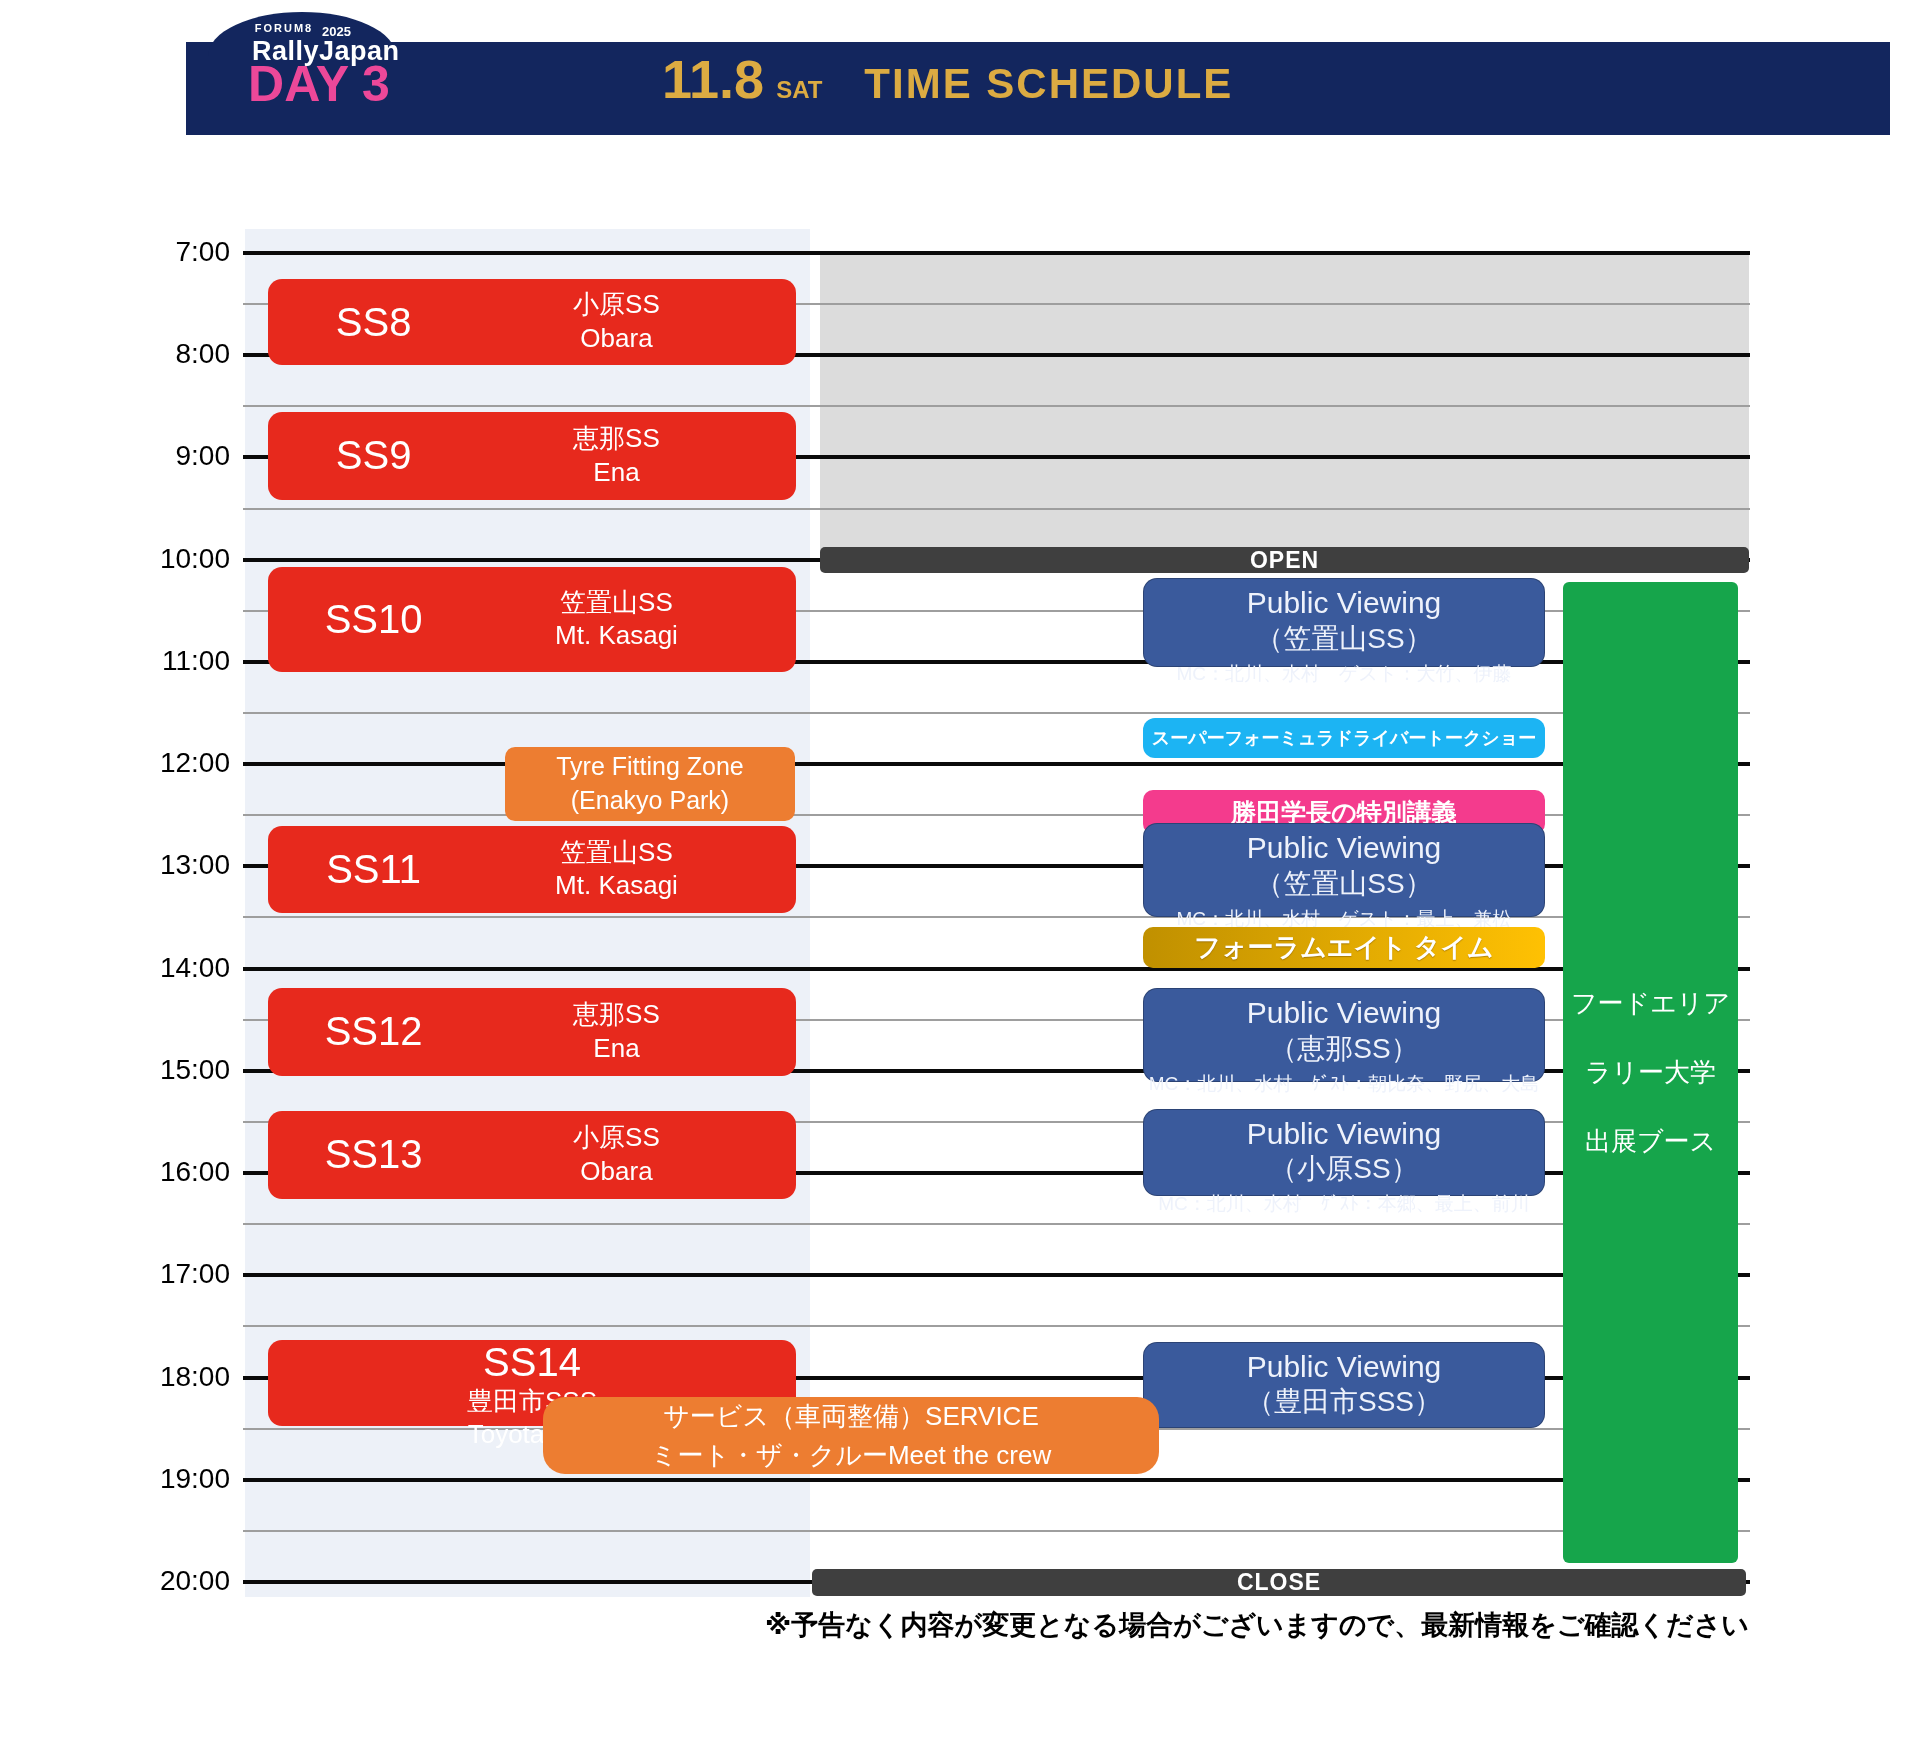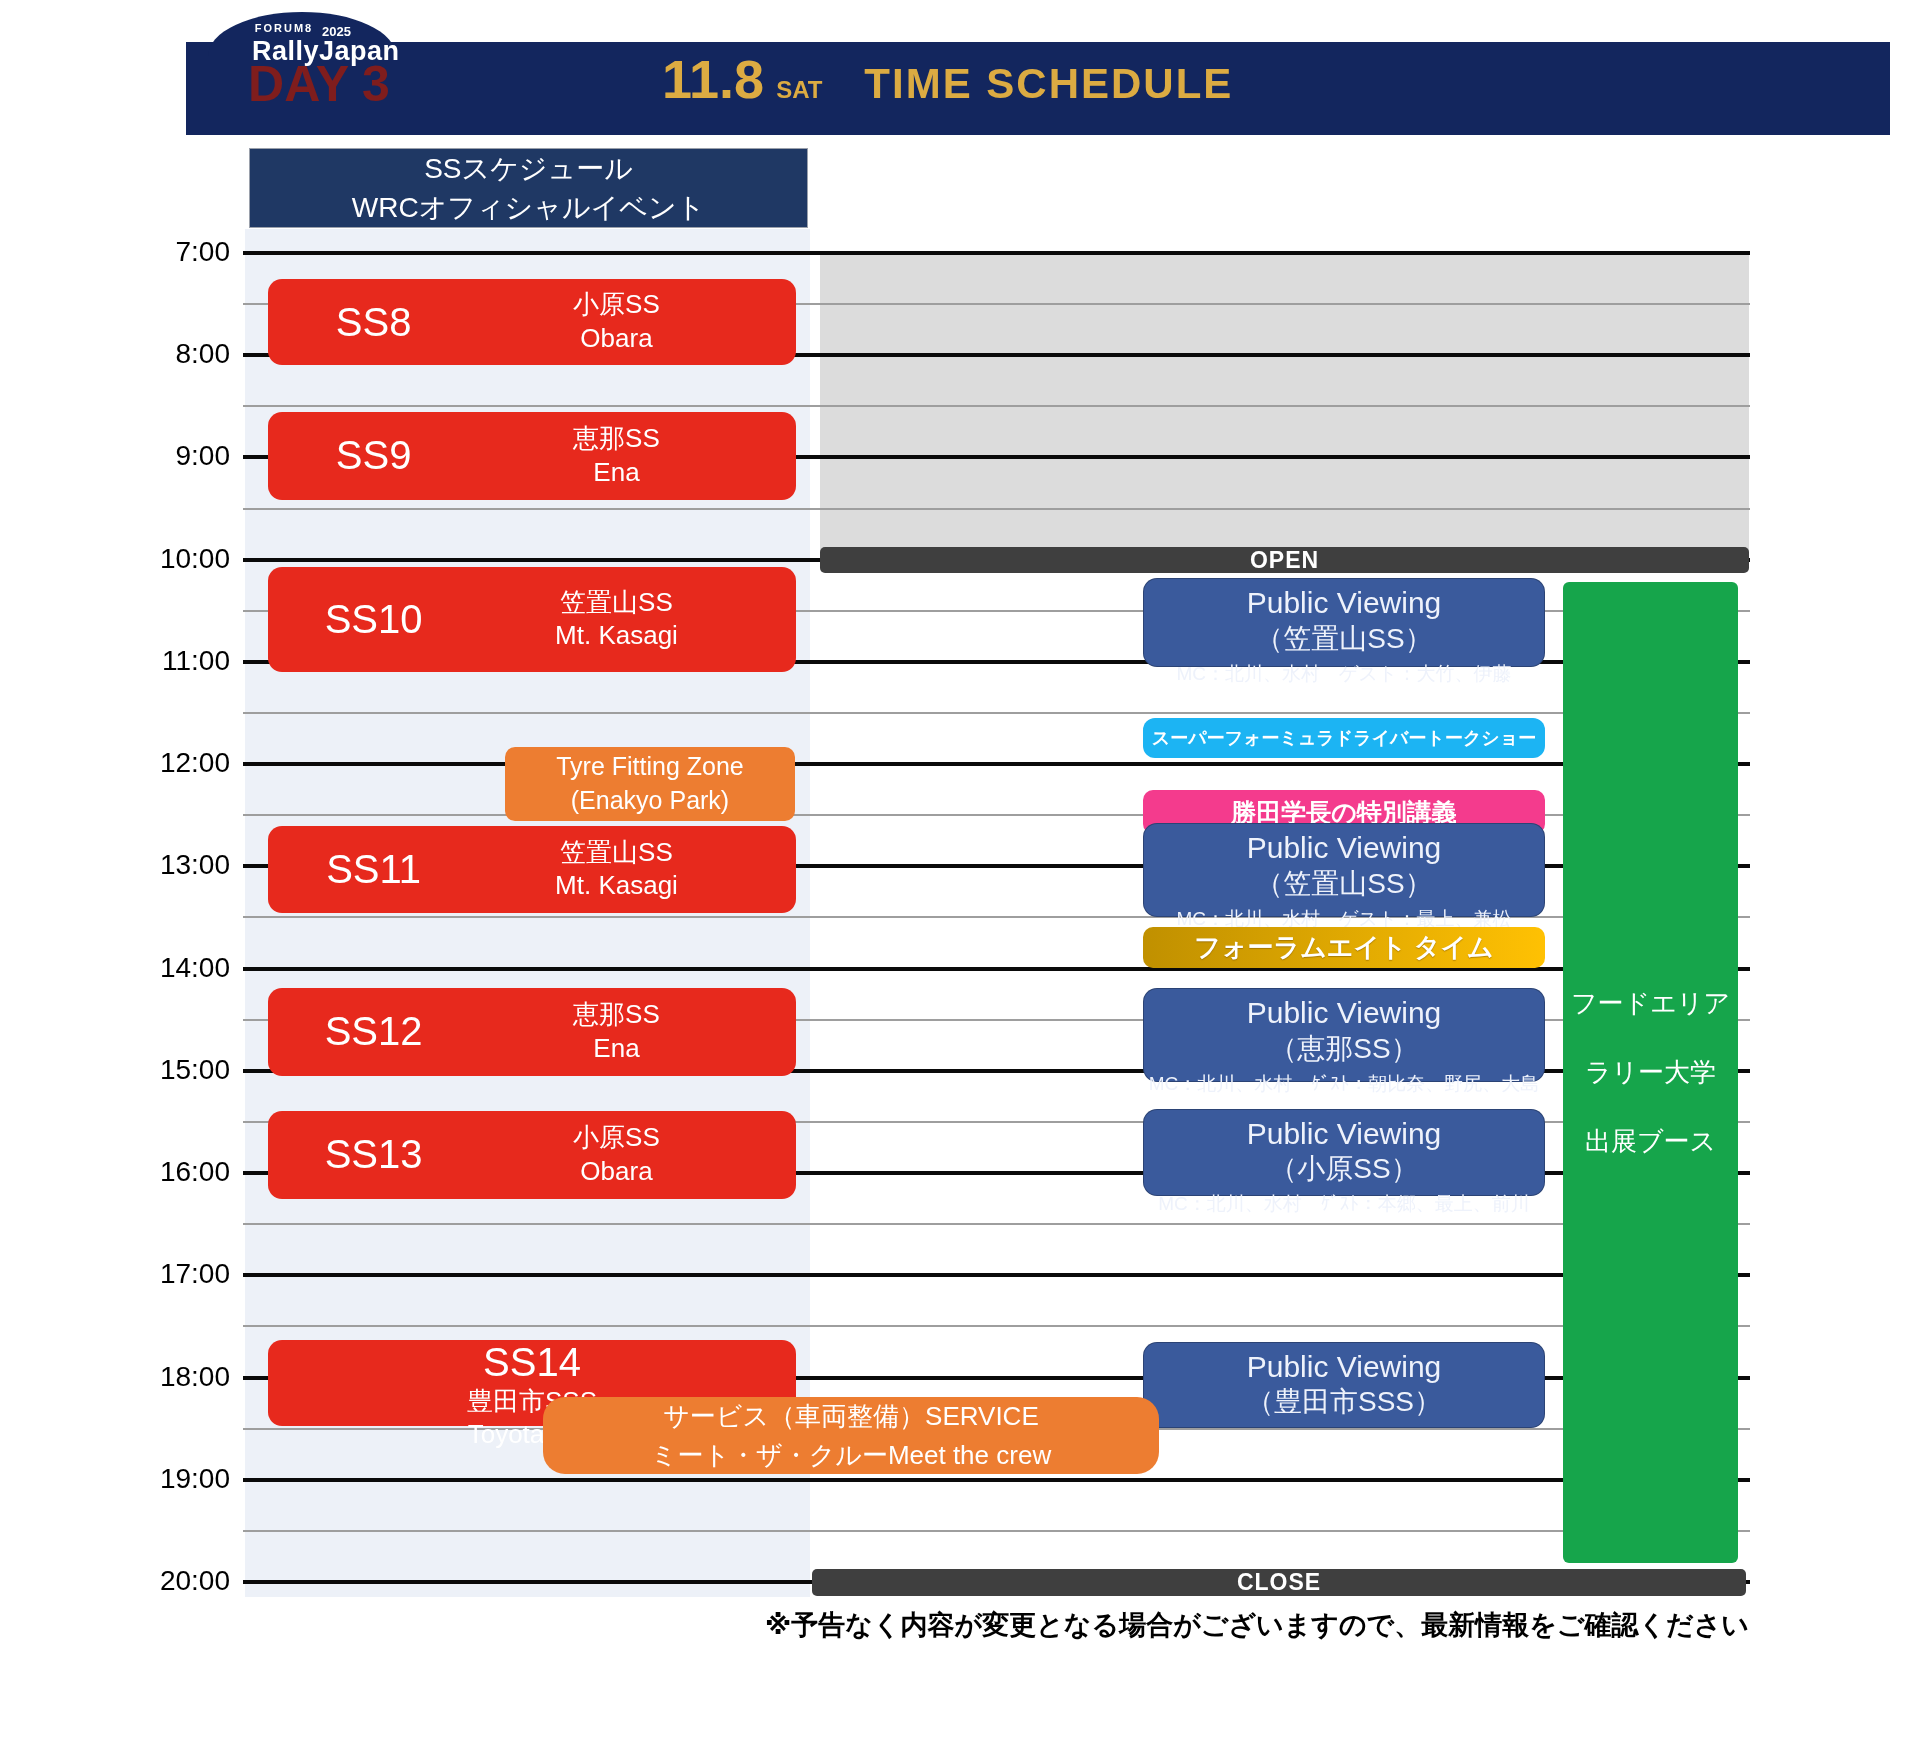--- a/index.html
+++ b/index.html
@@ -8,21 +8,21 @@
   .abs{position:absolute;}
 
   
   .header-bar{left:186px;top:42px;width:1704px;height:93px;background:#13265e;}
   .plate-arch{left:208px;top:12px;width:188px;height:44px;background:#13265e;
               border-radius:50% 50% 0 0/100% 100% 0 0;}
   .brand-top{left:224px;top:22px;width:120px;text-align:center;color:#fff;
              font-size:11px;font-weight:700;letter-spacing:2px;}
   .brand{left:252px;top:36px;color:#fff;font-size:27px;font-weight:700;letter-spacing:0.5px;}
   .brand-year{left:322px;top:24px;color:#fff;font-size:13px;font-weight:700;}
-  .day-label{left:234px;top:58px;width:170px;text-align:center;color:#7f1d1d;
+  .day-label{left:234px;top:58px;width:170px;text-align:center;color:#ec4899;
              font-size:50px;font-weight:800;line-height:1.05;}
   .title-row{left:662px;top:48px;display:flex;align-items:baseline;color:#dcab42;}
   .t-date{font-size:54px;font-weight:800;}
   .t-sat{font-size:24px;font-weight:700;margin-left:12px;}
   .t-title{font-size:42px;font-weight:800;margin-left:42px;letter-spacing:2px;}
 
   
   .colhdr{top:148px;height:80px;background:#1f3864;color:#fff;display:flex;flex-direction:column;
           justify-content:center;text-align:center;font-size:28px;line-height:1.4;
           border:1px solid #9aa0ab;box-sizing:border-box;}
@@ -82,24 +82,20 @@
   <div class="abs brand-top">FORUM8</div>
   <div class="abs brand-year">2025</div>
   <div class="abs brand">RallyJapan</div>
   <div class="abs day-label">DAY 3</div>
   <div class="abs title-row">
     <span class="t-date">11.8</span>
     <span class="t-sat">SAT</span>
     <span class="t-title">TIME SCHEDULE</span>
   </div>
 
-  <div class="abs colhdr left">
-    <div>SSスケジュール</div>
-    <div>WRCオフィシャルイベント</div>
-  </div>
 
   <div class="abs left-band"></div>
   <div class="abs gray-band"></div>
 
   <div id="grid">
       <div class="abs hhalf" style="top: 303.115px;"></div>
       <div class="abs hhalf" style="top: 405.345px;"></div>
       <div class="abs hhalf" style="top: 507.575px;"></div>
       <div class="abs hhalf" style="top: 609.805px;"></div>
       <div class="abs hhalf" style="top: 712.035px;"></div>

